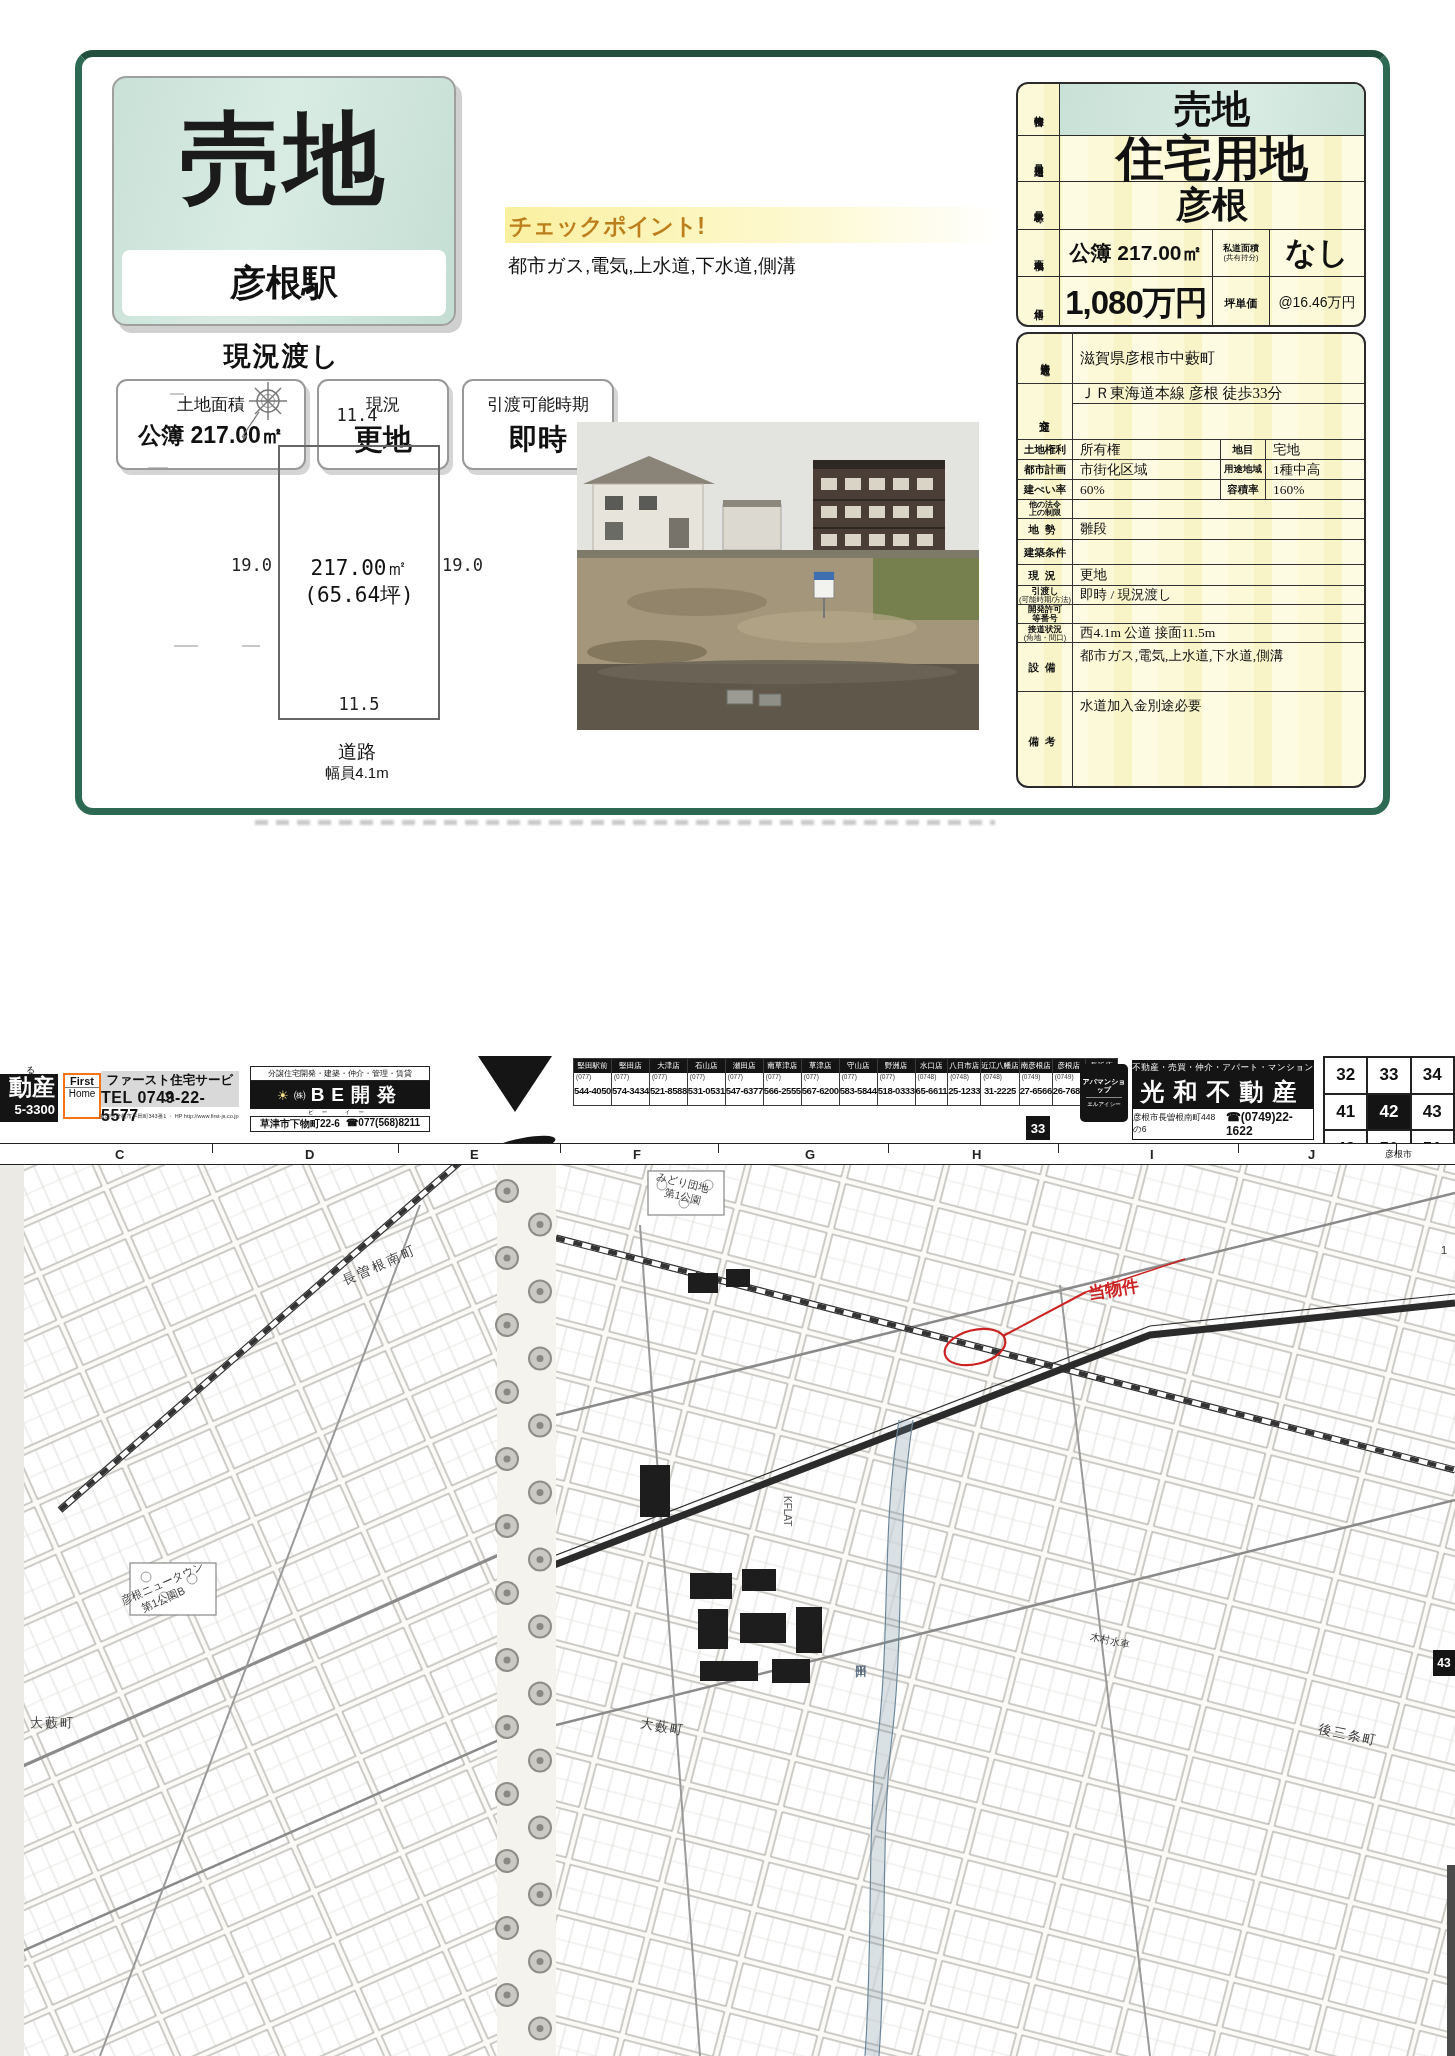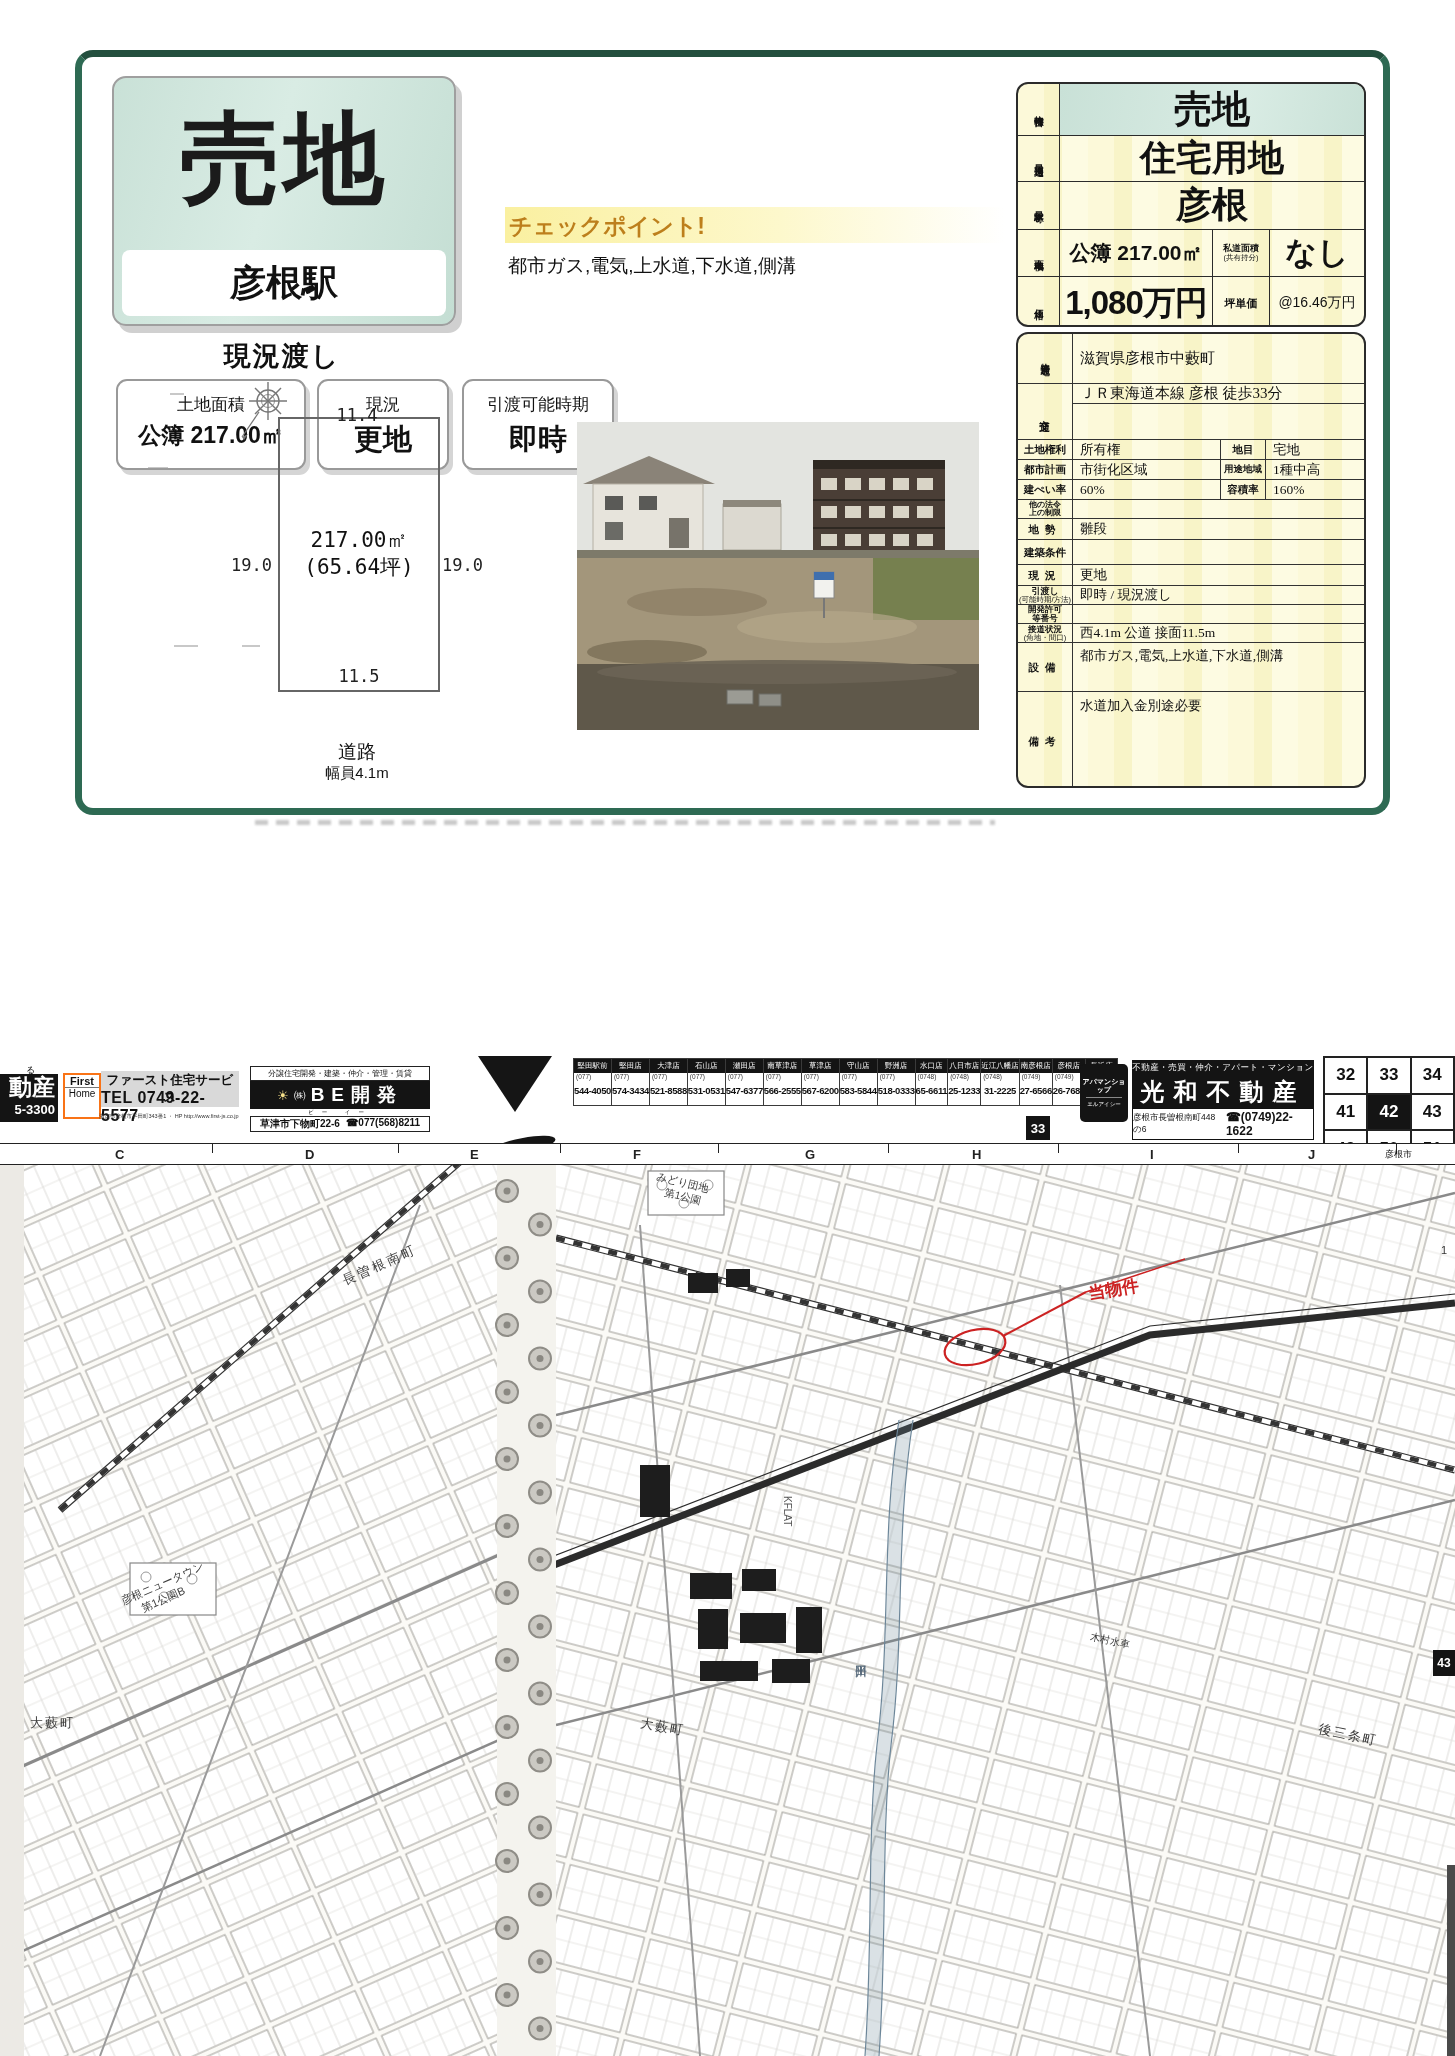--- a/index.html
+++ b/index.html
@@ -24,21 +24,21 @@
   .badge{position:absolute;top:322px;height:91px;border:2px solid #999;border-radius:11px;
          background:#fff;box-shadow:4px 5px 0 rgba(150,150,150,.4);box-sizing:border-box;text-align:center;}
   .badge .bl{font-size:17px;margin-top:12px;}
   .badge .bv{font-size:24px;font-weight:bold;margin-top:4px;}
   .cp-band{position:absolute;left:423px;top:150px;width:500px;height:36px;
            background:linear-gradient(90deg,#faf0a0 0%,#fdf8cc 55%,rgba(253,248,204,0) 100%);}
   .cp-title{font-size:23px;font-weight:bold;color:#bd7f1c;padding:4px 0 0 4px;}
   .cp-text{position:absolute;left:426px;top:196px;font-size:19px;color:#111;}
 
   
-  .plot{position:absolute;left:196px;top:360px;width:158px;height:271px;border:2px solid #666;}
+  .plot{position:absolute;left:196px;top:388px;width:158px;height:271px;border:2px solid #666;}
   .dim{font-family:"DejaVu Sans Mono",monospace;font-size:17px;color:#222;}
   .plot-area{position:absolute;left:0;top:108px;width:100%;text-align:center;
              font-family:"DejaVu Sans Mono",monospace;font-size:21px;line-height:1.3;}
   .scanmark{position:absolute;height:2px;background:#9a9a9a;opacity:.55;}
 
   
   .ytable{position:absolute;left:934px;width:350px;border:2px solid #2b2b2b;border-radius:12px;
           overflow:hidden;box-sizing:border-box;
           background:repeating-linear-gradient(90deg,#fcf9d9 0 26px,#f8f4c8 26px 44px,#fdfbe2 44px 70px);}
   .sp-row{display:flex;border-bottom:1.5px solid #2b2b2b;box-sizing:border-box;}
@@ -193,21 +193,21 @@
       <line x1="247" y1="176" x2="247" y2="196" stroke="#777" stroke-width="2"></line>
     </svg>
 
     <div class="ytable" style="top:25px;height:245px;">
       <div class="sp-row" style="height:52px;">
         <div class="sp-label">物件種目</div>
         <div class="sp-val greenbg" style="font-size:38px;">売地</div>
       </div>
       <div class="sp-row" style="height:46px;">
         <div class="sp-label">最適用途</div>
-        <div class="sp-val" style="font-size:36px;">住宅用地</div>
+        <div class="sp-val" style="font-size:48px;">住宅用地</div>
       </div>
       <div class="sp-row" style="height:48px;">
         <div class="sp-label">最寄駅</div>
         <div class="sp-val" style="font-size:36px;">彦根</div>
       </div>
       <div class="sp-row" style="height:47px;">
         <div class="sp-label">土地面積</div>
         <div class="sp-val" style="flex:none;width:152px;font-size:21px;">公簿 217.00㎡</div>
         <div class="subdiv" style="width:57px;flex-direction:column;line-height:1.1;">
           <span style="font-size:9px;font-weight:bold;">私道面積</span>

